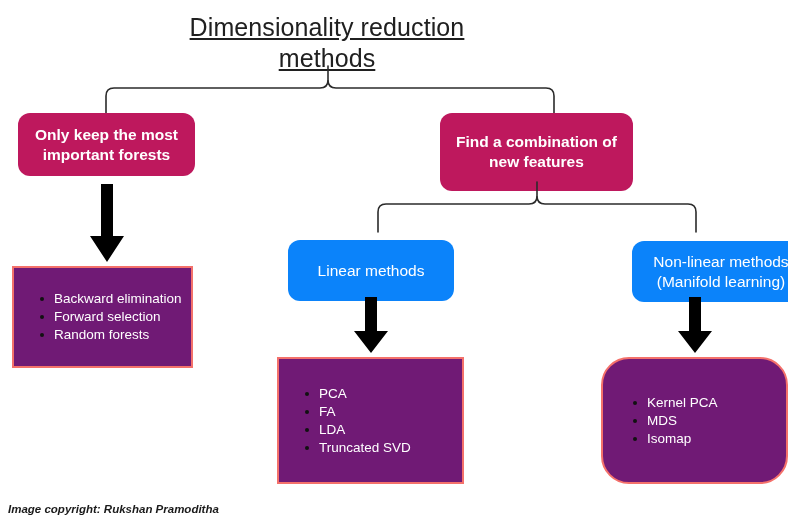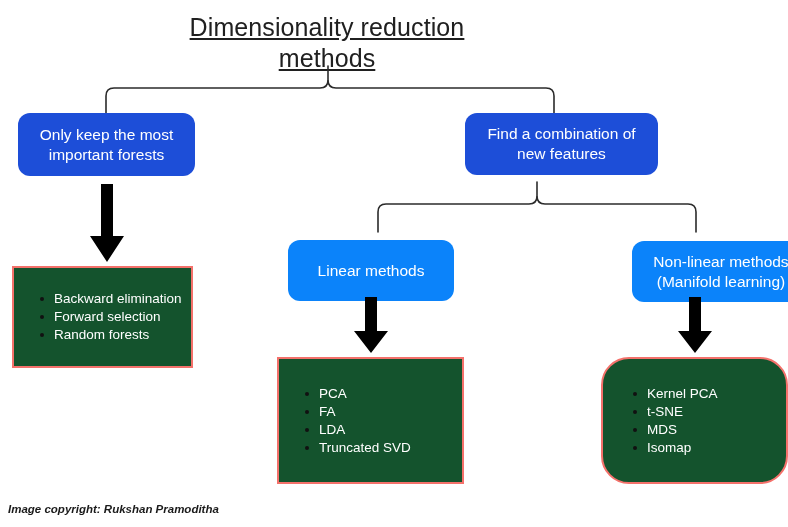--- a/index.html
+++ b/index.html
@@ -42,32 +42,32 @@
     align-items: center;
     justify-content: center;
     text-align: center;
     color: #ffffff;
     font-size: 15.5px;
     line-height: 20px;
     padding: 4px 10px;
   }
   .rbox span { display: block; }
 
-  .green { background: #1d4ed8; }
+  .green { background: #be185d; font-weight: bold; }
   .blue  { background: #0B83FA; }
 
   #box-keep-important   { left: 18px;  top: 113px; width: 177px; height: 63px; }
-  #box-find-combination { left: 440px; top: 113px; width: 193px; height: 62px; margin-left: 25px; }
+  #box-find-combination { left: 440px; top: 113px; width: 193px; height: 78px; }
   #box-linear           { left: 288px; top: 229px; width: 166px; height: 61px; margin-top: 11px; }
   #box-nonlinear        { left: 604px; top: 241px; width: 178px; height: 61px; margin-left: 28px; }
 
   
   .gbox {
     position: absolute;
-    background: #14532d;
+    background: #701a75;
     border: 2px solid #F4716B;
     display: flex;
     flex-direction: column;
     justify-content: center;
   }
   .gbox ul {
     list-style: none;
     margin: 0;
     padding: 0 0 0 30px;
   }
@@ -212,21 +212,20 @@
       <li>PCA</li>
       <li>FA</li>
       <li>LDA</li>
       <li>Truncated SVD</li>
     </ul>
   </div>
 
   <div class="gbox" id="list-nonlinear">
     <ul>
       <li>Kernel PCA</li>
-      <li>t-SNE</li>
       <li>MDS</li>
       <li>Isomap</li>
     </ul>
   </div>
 
   <div class="footer">Image copyright: Rukshan Pramoditha</div>
 
 </div>
 
 </body></html>

